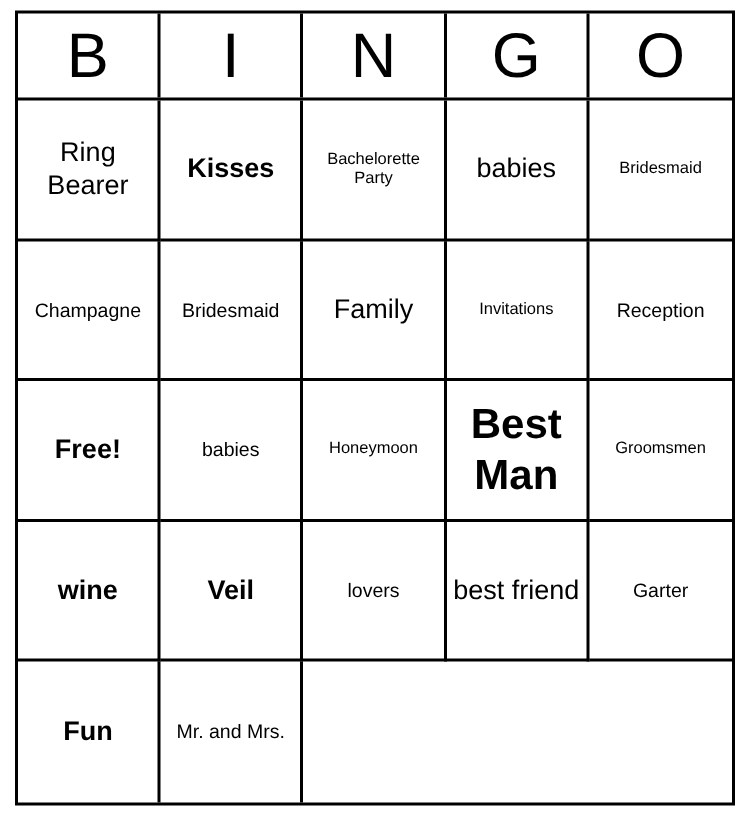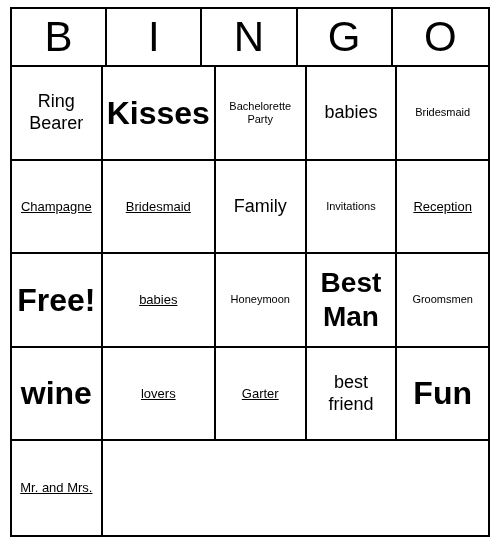--- a/index.html
+++ b/index.html
@@ -74,31 +74,30 @@
     .bingo-cell span {
       line-height: 1.2;
     }
 
     .size-xl {
       font-size: 28px;
       font-weight: bold;
     }
 
     .size-lg {
-      font-size: 32px;
+      font-size: 18px;
       font-weight: bold;
     }
 
     .size-md {
       font-size: 18px;
     }
 
     .size-sm {
       font-size: 13px;
-      text-decoration: underline;
     }
 
     .size-xs {
       font-size: 11px;
     }
   </style>
 </head>
 <body>
 
 <div class="bingo-card">
@@ -152,27 +151,30 @@
       <div class="bingo-cell">
         <span class="size-xl">Best Man</span>
       </div>
       <div class="bingo-cell">
         <span class="size-xs">Groomsmen</span>
       </div>
       <div class="bingo-cell">
         <span class="size-lg">wine</span>
       </div>
       <div class="bingo-cell">
+        <span class="size-lg">Veil</span>
+      </div>
+      <div class="bingo-cell">
         <span class="size-sm">lovers</span>
       </div>
       <div class="bingo-cell">
-        <span class="size-sm">Garter</span>
+        <span class="size-md">best friend</span>
       </div>
       <div class="bingo-cell">
-        <span class="size-md">best friend</span>
+        <span class="size-sm">Garter</span>
       </div>
       <div class="bingo-cell">
         <span class="size-lg">Fun</span>
       </div>
       <div class="bingo-cell">
         <span class="size-sm">Mr. and Mrs.</span>
       </div>
     </div>
 </div>
 

